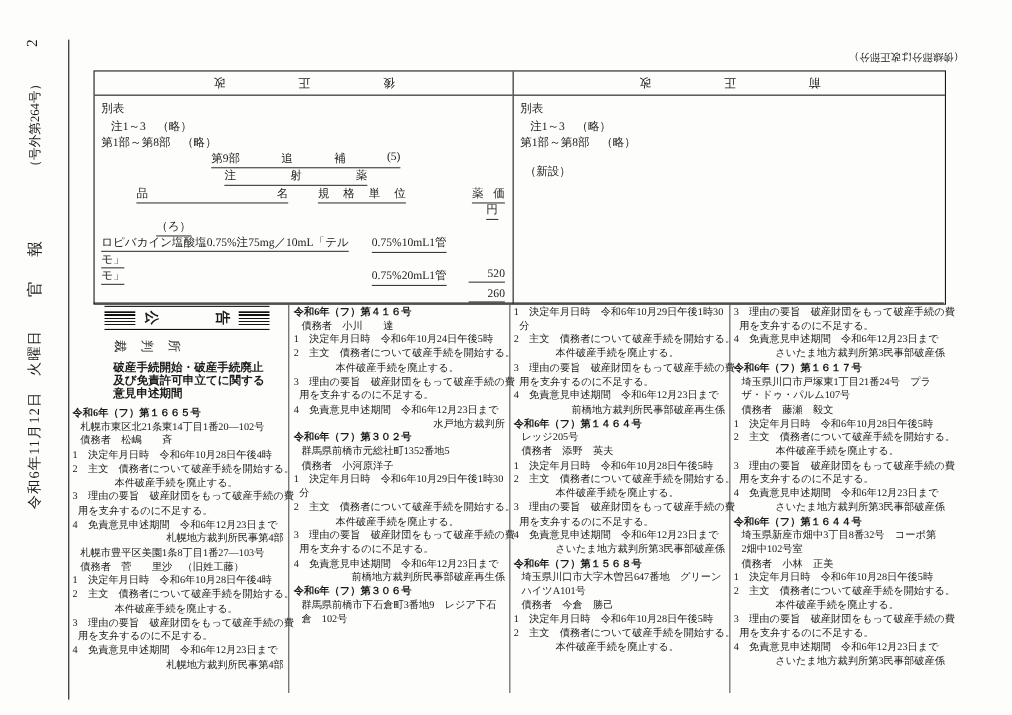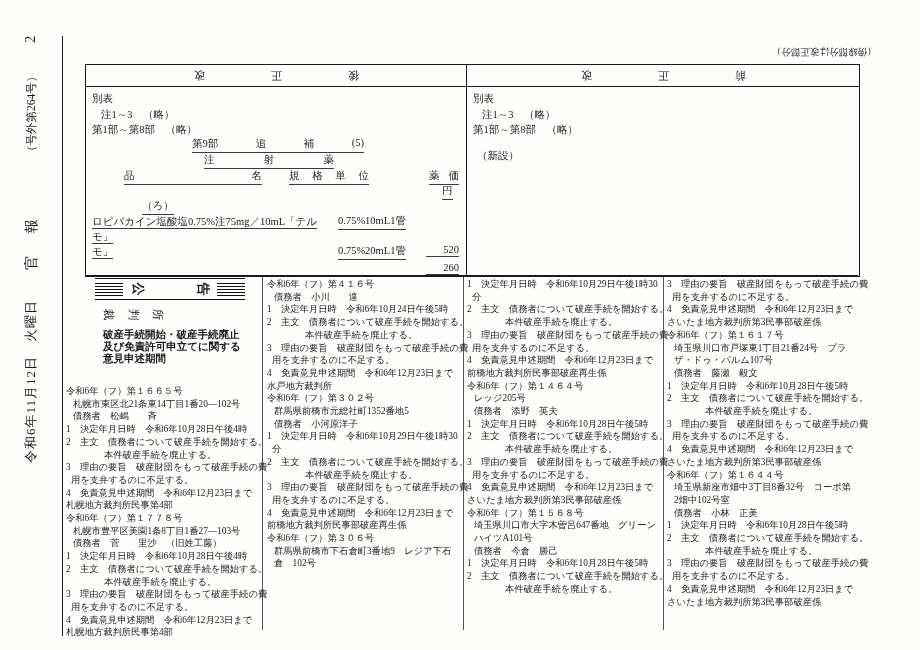--- a/index.html
+++ b/index.html
@@ -30,35 +30,35 @@
   .u{border-bottom:0.9px solid #3a3a3a;padding-bottom:1px;}
   .spread{display:flex;justify-content:space-between;}
   .tline{position:absolute;white-space:nowrap;}
   .drow-name div{white-space:nowrap;line-height:15px;}
   .drow-name span{border-bottom:0.9px solid #3a3a3a;padding-bottom:1px;font-family:Liberation Serif, serif;}
   
   .hdivider{position:absolute;left:85px;top:275px;width:773px;height:1.2px;background:#1a1a1a;}
   .colrule{position:absolute;top:277px;width:1px;height:353px;background:#555;}
   .ncol{position:absolute;top:278px;width:192px;}
   .nline{font-size:9.3px;line-height:12.7px;white-space:nowrap;}
-  .ln-case{font-weight:normal;}
+  .ln-case{font-weight:bold;}
   .ln-addr{padding-left:7px;}
   .ln-cont{padding-left:5px;}
   .ln-sub{padding-left:38px;}
-  .ln-court{text-align:left;}
+  .ln-court{text-align:right;}
   
   .banner{margin-left:29px;width:150px;height:20px;border-top:1.6px solid #111;
           border-bottom:1.6px solid #111;display:flex;align-items:center;}
   .stripes{width:28px;height:13px;
            background:repeating-linear-gradient(180deg,#111 0 1.1px,transparent 1.1px 2.9px);}
   .banner-chars{flex:1;display:flex;justify-content:space-between;padding:0 8px;
                 font-size:13px;font-weight:bold;}
   .court-sec{margin:6px 0 0 37px;display:flex;gap:13px;font-size:11.5px;height:16px;align-items:center;}
   .bheading{margin:7px 0 0 37px;font-size:10.5px;font-weight:bold;line-height:12px;}
-  .case-lines{margin-top:20px;}
+  .case-lines{margin-top:5px;}
 </style>
 </head>
 <body>
 
 <div>
 
   <div class="masthead">
     <span class="mh-date">令和6年11月12日　火曜日</span>
     <span class="mh-kanpo">官報</span>
     <span class="mh-issue">（号外第264号）</span>
@@ -162,21 +162,20 @@
         <div class="nline ln-case">令和6年（フ）第１６６５号</div>
         <div class="nline ln-addr">札幌市東区北21条東14丁目1番20―102号</div>
         <div class="nline ln-addr">債務者　松嶋　　斉</div>
         <div class="nline ln-item">1　決定年月日時　令和6年10月28日午後4時</div>
         <div class="nline ln-item">2　主文　債務者について破産手続を開始する。</div>
         <div class="nline ln-sub">本件破産手続を廃止する。</div>
         <div class="nline ln-item">3　理由の要旨　破産財団をもって破産手続の費</div>
         <div class="nline ln-cont">用を支弁するのに不足する。</div>
         <div class="nline ln-item">4　免責意見申述期間　令和6年12月23日まで</div>
         <div class="nline ln-court">札幌地方裁判所民事第4部</div>
-        <div class="nline ln-case">令和6年（フ）第１７７８号</div>
         <div class="nline ln-addr">札幌市豊平区美園1条8丁目1番27―103号</div>
         <div class="nline ln-addr">債務者　菅　　里沙　（旧姓工藤）</div>
         <div class="nline ln-item">1　決定年月日時　令和6年10月28日午後4時</div>
         <div class="nline ln-item">2　主文　債務者について破産手続を開始する。</div>
         <div class="nline ln-sub">本件破産手続を廃止する。</div>
         <div class="nline ln-item">3　理由の要旨　破産財団をもって破産手続の費</div>
         <div class="nline ln-cont">用を支弁するのに不足する。</div>
         <div class="nline ln-item">4　免責意見申述期間　令和6年12月23日まで</div>
         <div class="nline ln-court">札幌地方裁判所民事第4部</div>
       </div>

